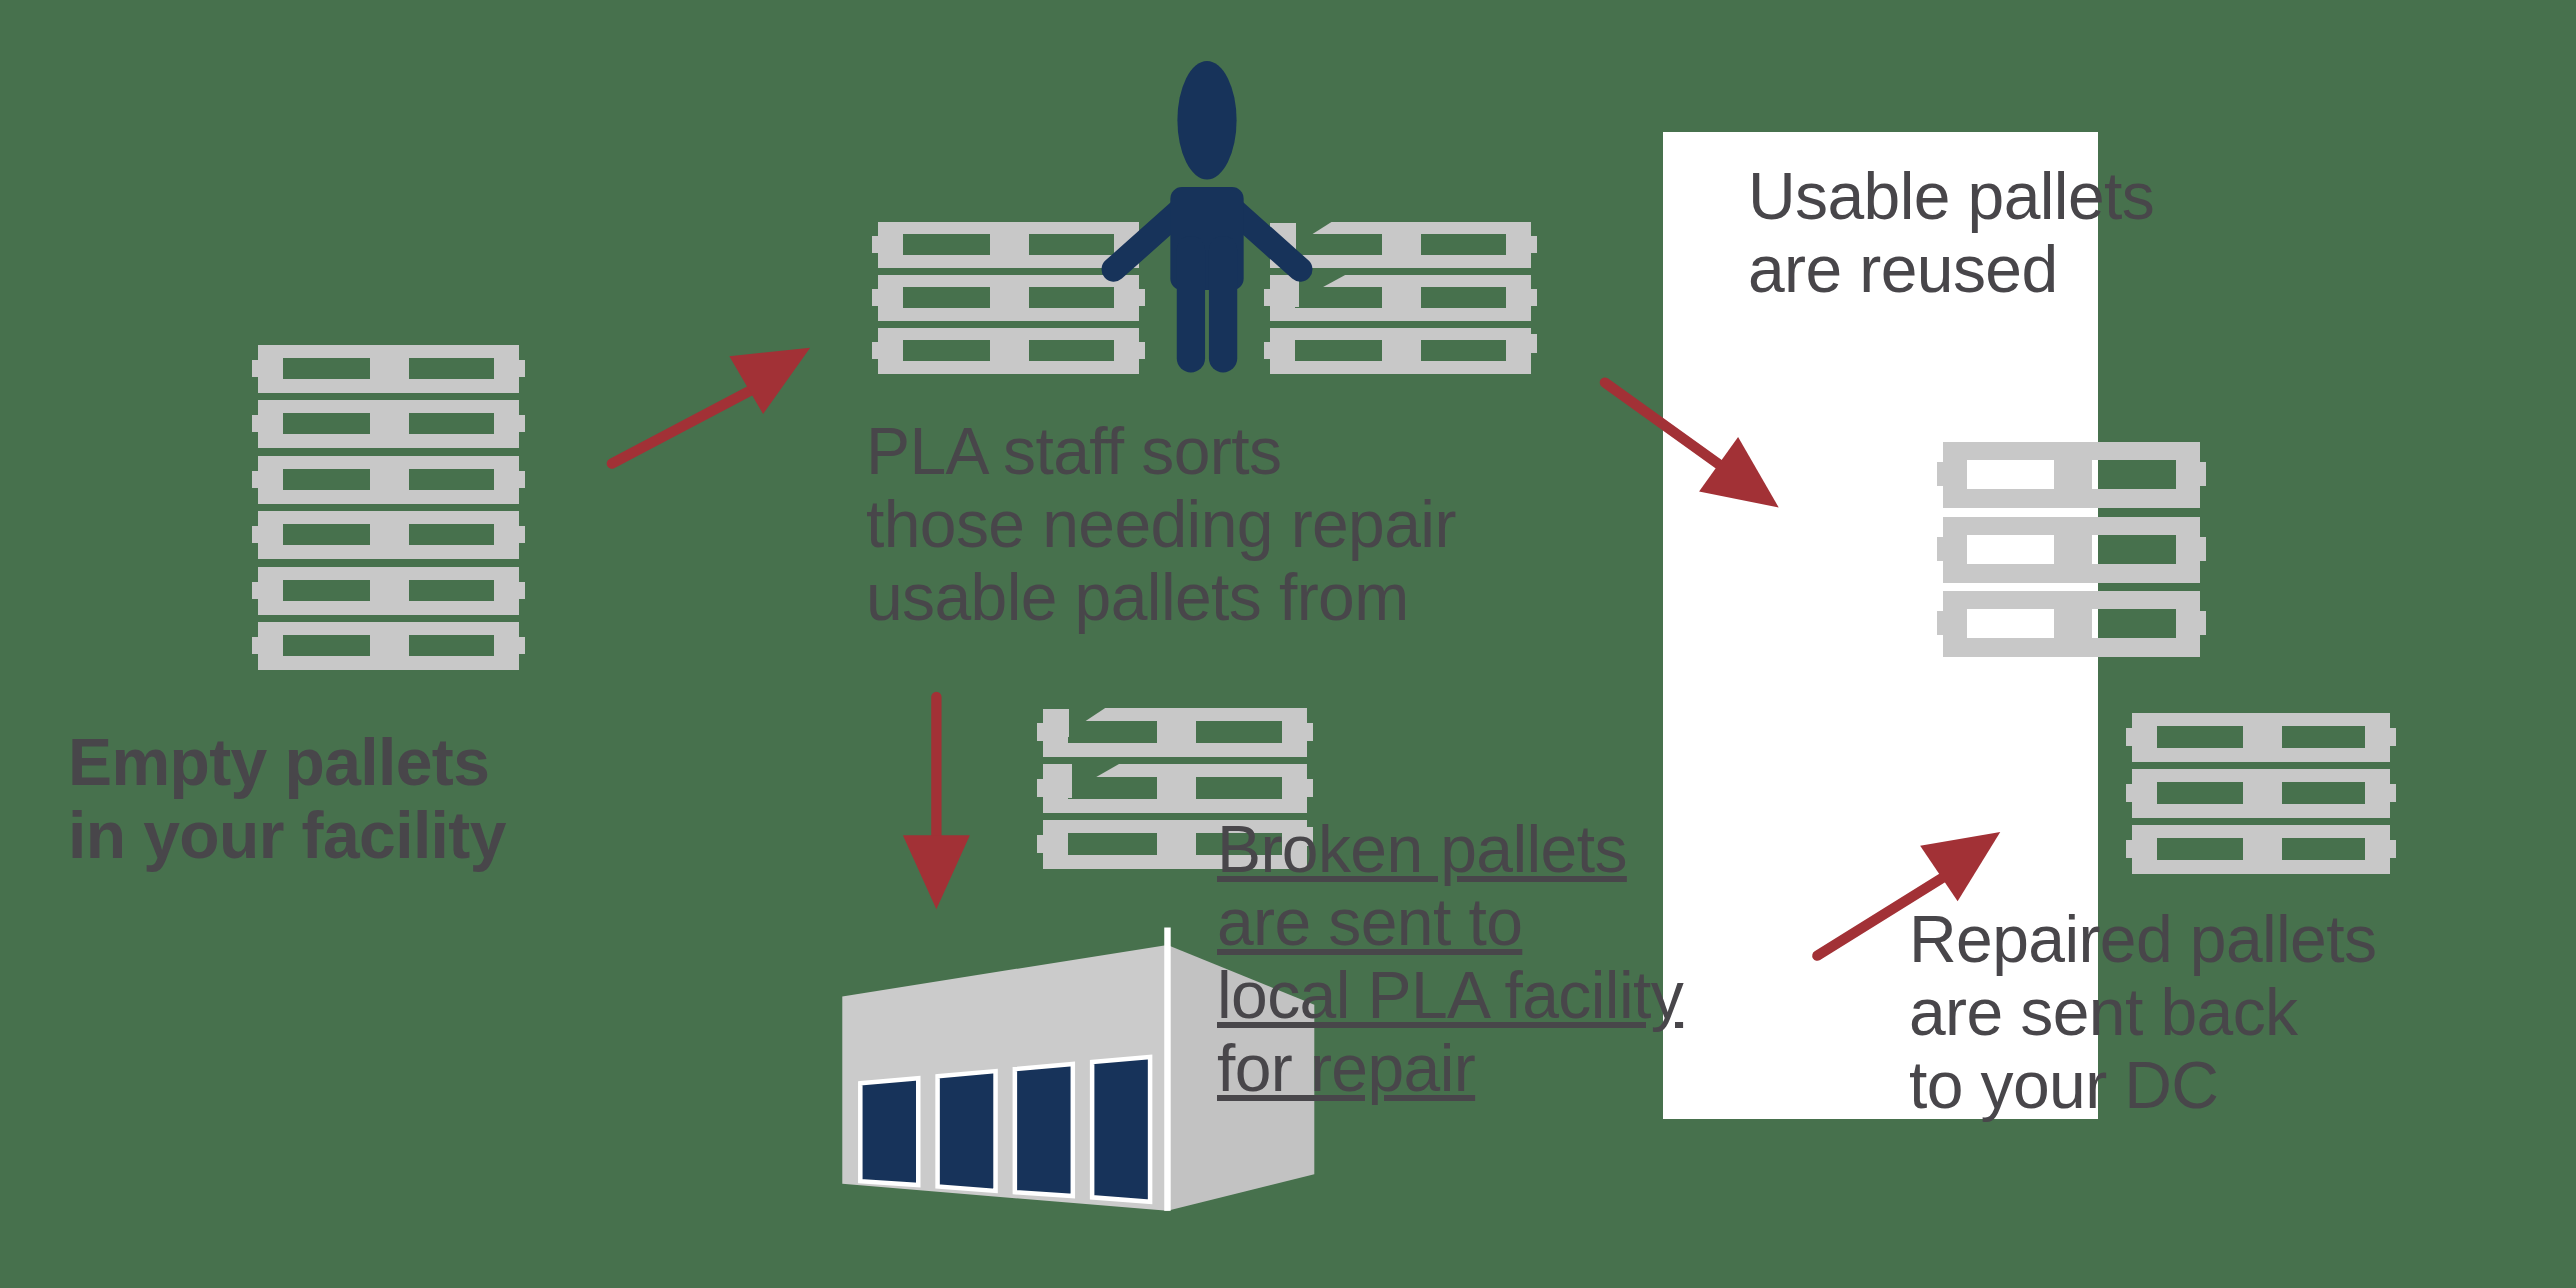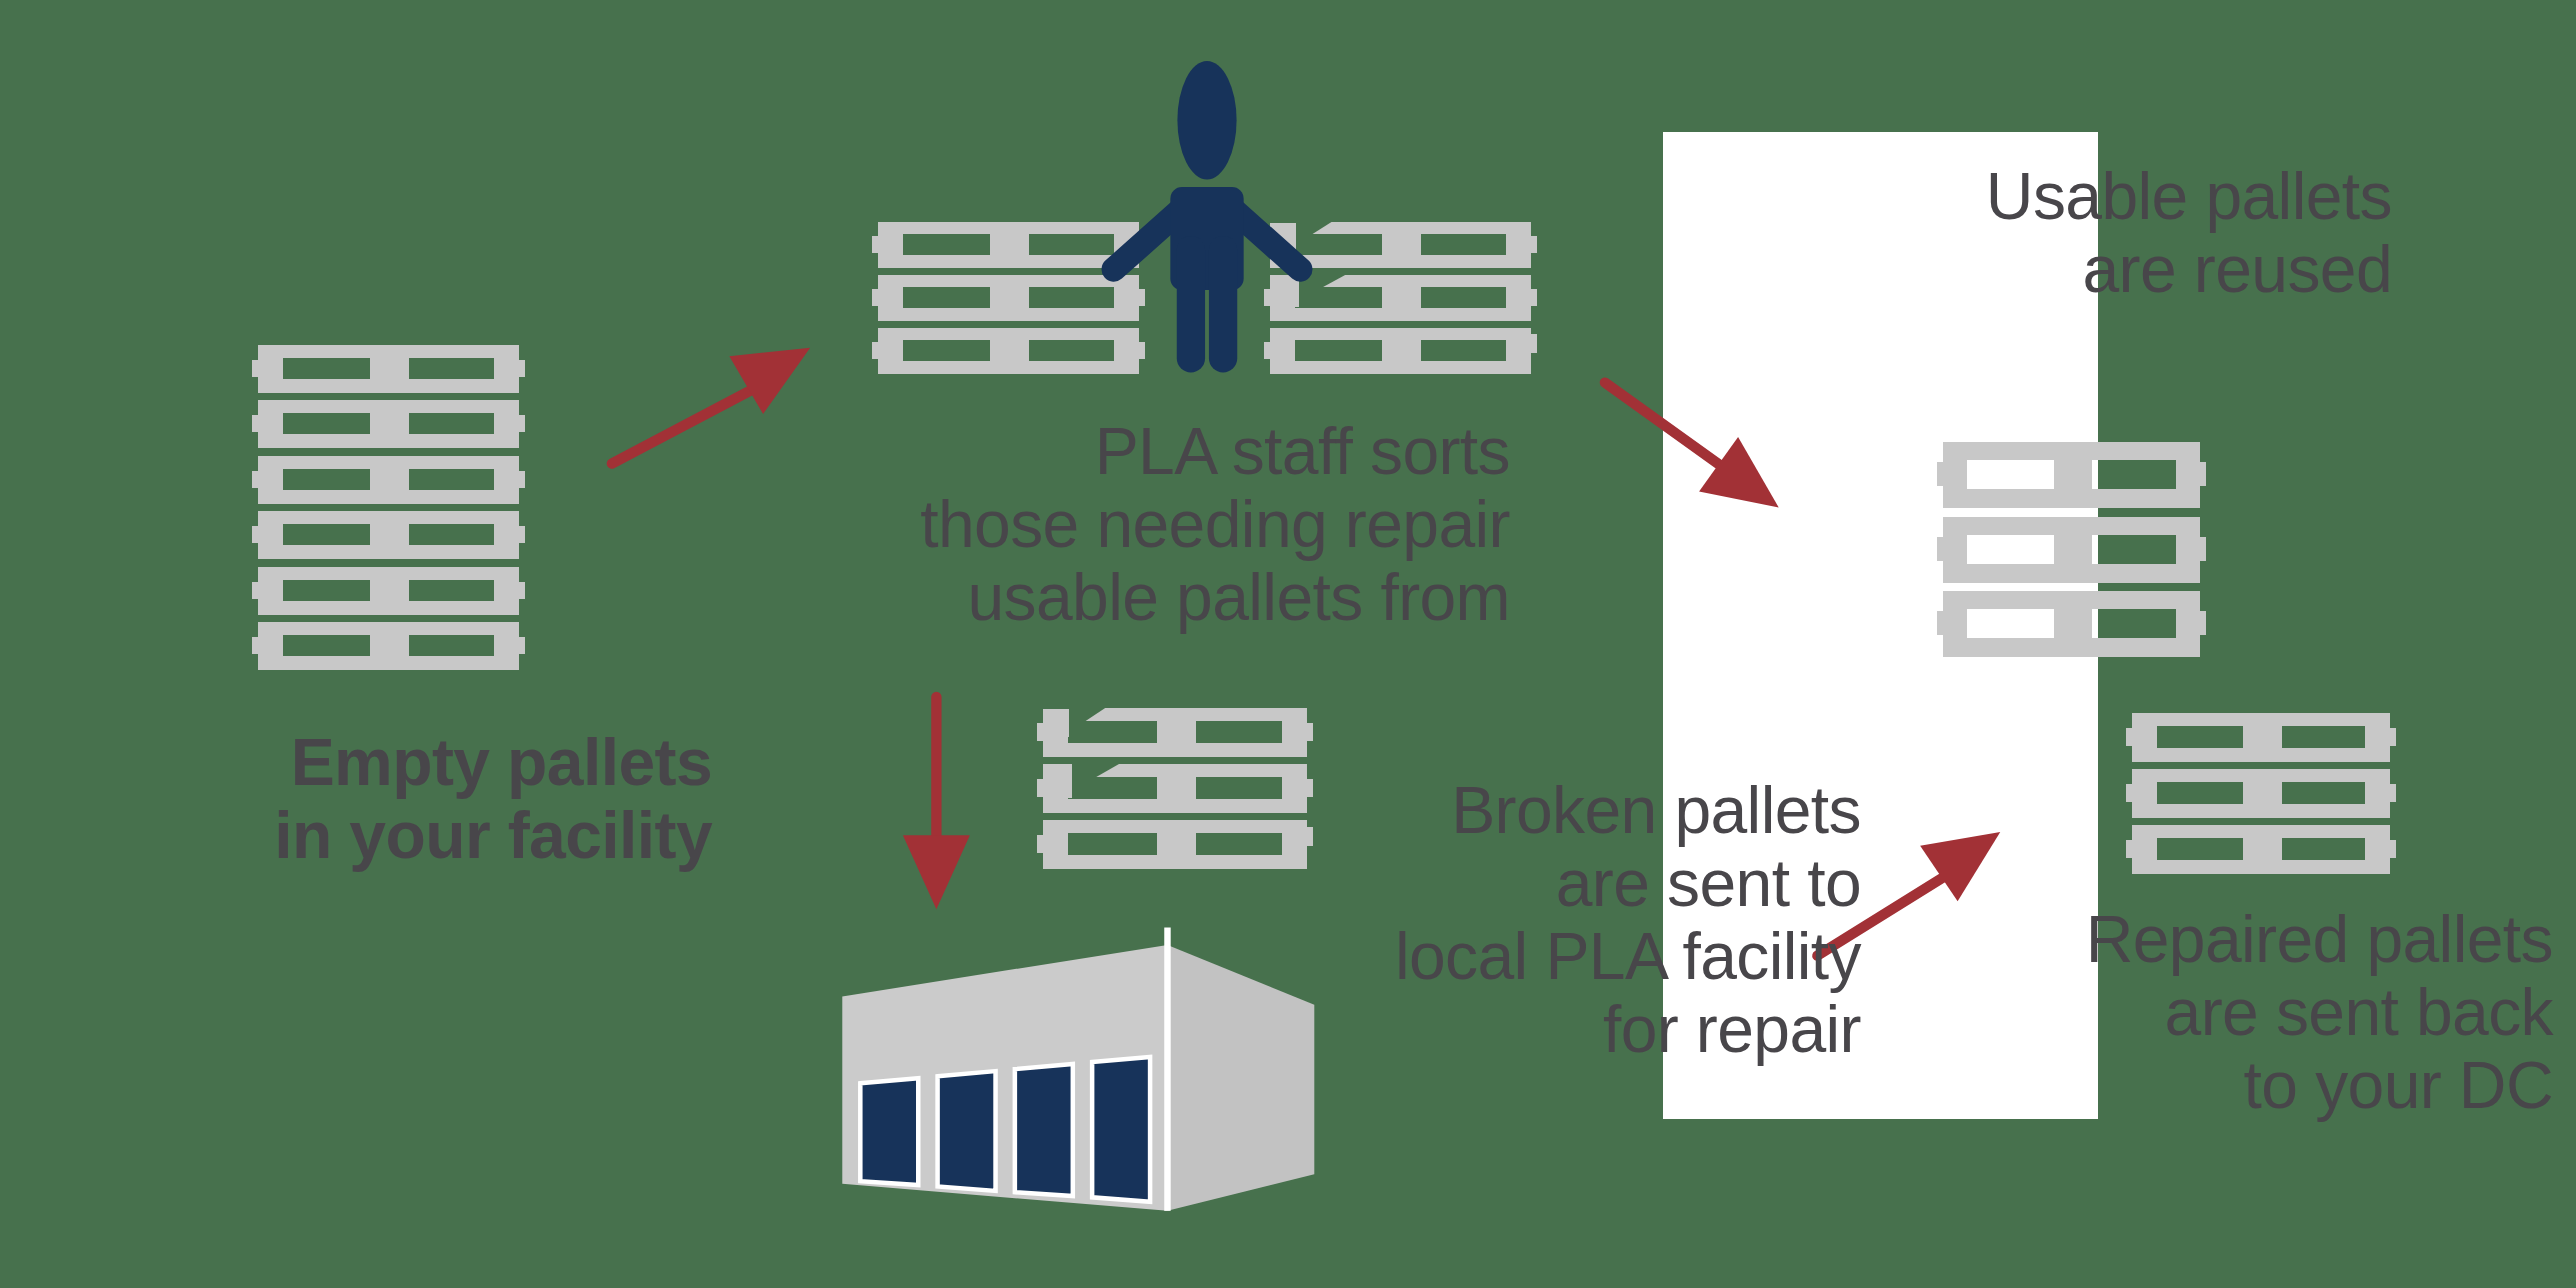--- a/index.html
+++ b/index.html
@@ -7,21 +7,21 @@
     --text:#48464A; --white:#FFFFFF; --wh-front:#CBCBCB; --wh-side:#C2C2C2;
   }
   html,body{margin:0;padding:0;}
   .canvas{
     position:relative; width:2576px; height:1288px; overflow:hidden;
     background:var(--bg); font-family:"Liberation Sans", sans-serif;
   }
   .white-panel{ position:absolute; left:1663px; top:132px; width:435px; height:987px; background:var(--white); }
   .caption{
     position:absolute; color:var(--text); font-size:66px; line-height:73px;
-    letter-spacing:-0.6px; text-align:right; font-weight:400; z-index:6; white-space:nowrap;
+    letter-spacing:-0.6px; text-align:left; font-weight:400; z-index:6; white-space:nowrap;
   }
   .stack{ position:absolute; z-index:3; }
   .pallet{ position:absolute; left:0; width:100%; }
   .pallet .b,.pallet .post,.pallet .tab,.pallet .chip{ position:absolute; background:var(--gray); }
   .pallet .top{ left:0; top:0; width:100%; height:27%; }
   .pallet .bottom{ left:0; bottom:0; width:100%; height:29%; }
   .pallet .post{ top:25%; height:52%; }
   .pallet .pl{ left:0; width:9.5%; }
   .pallet .pm{ left:43%; width:15%; }
   .pallet .pr{ left:90.5%; width:9.5%; }
@@ -305,21 +305,21 @@
     <div>PLA staff sorts</div>
     <div>those needing repair</div>
     <div>usable pallets from</div>
   </div>
 
   <div class="caption" style="left:1748px; top:160px; width:644px;">
     <div>Usable pallets</div>
     <div>are reused</div>
   </div>
 
-  <div class="caption" style="left:1217px; top:774px; width:644px;">
+  <div class="caption" style="left:1217px; top:813px; width:644px;text-decoration:underline;">
     <div>Broken pallets</div>
     <div>are sent to</div>
     <div>local PLA facility</div>
     <div>for repair</div>
   </div>
 
   <div class="caption" style="left:1909px; top:903px; width:644px;">
     <div>Repaired pallets</div>
     <div>are sent back</div>
     <div>to your DC</div>

